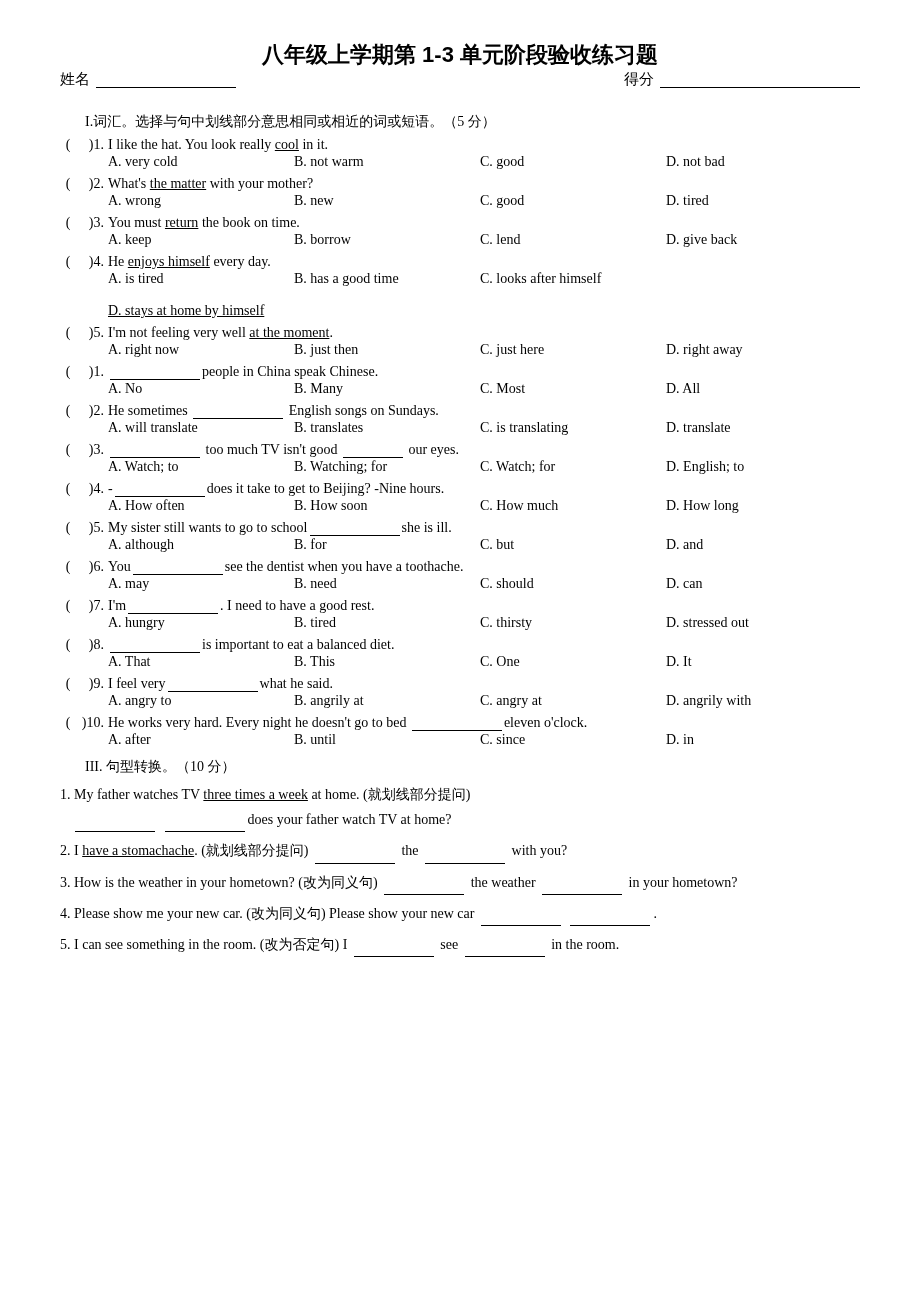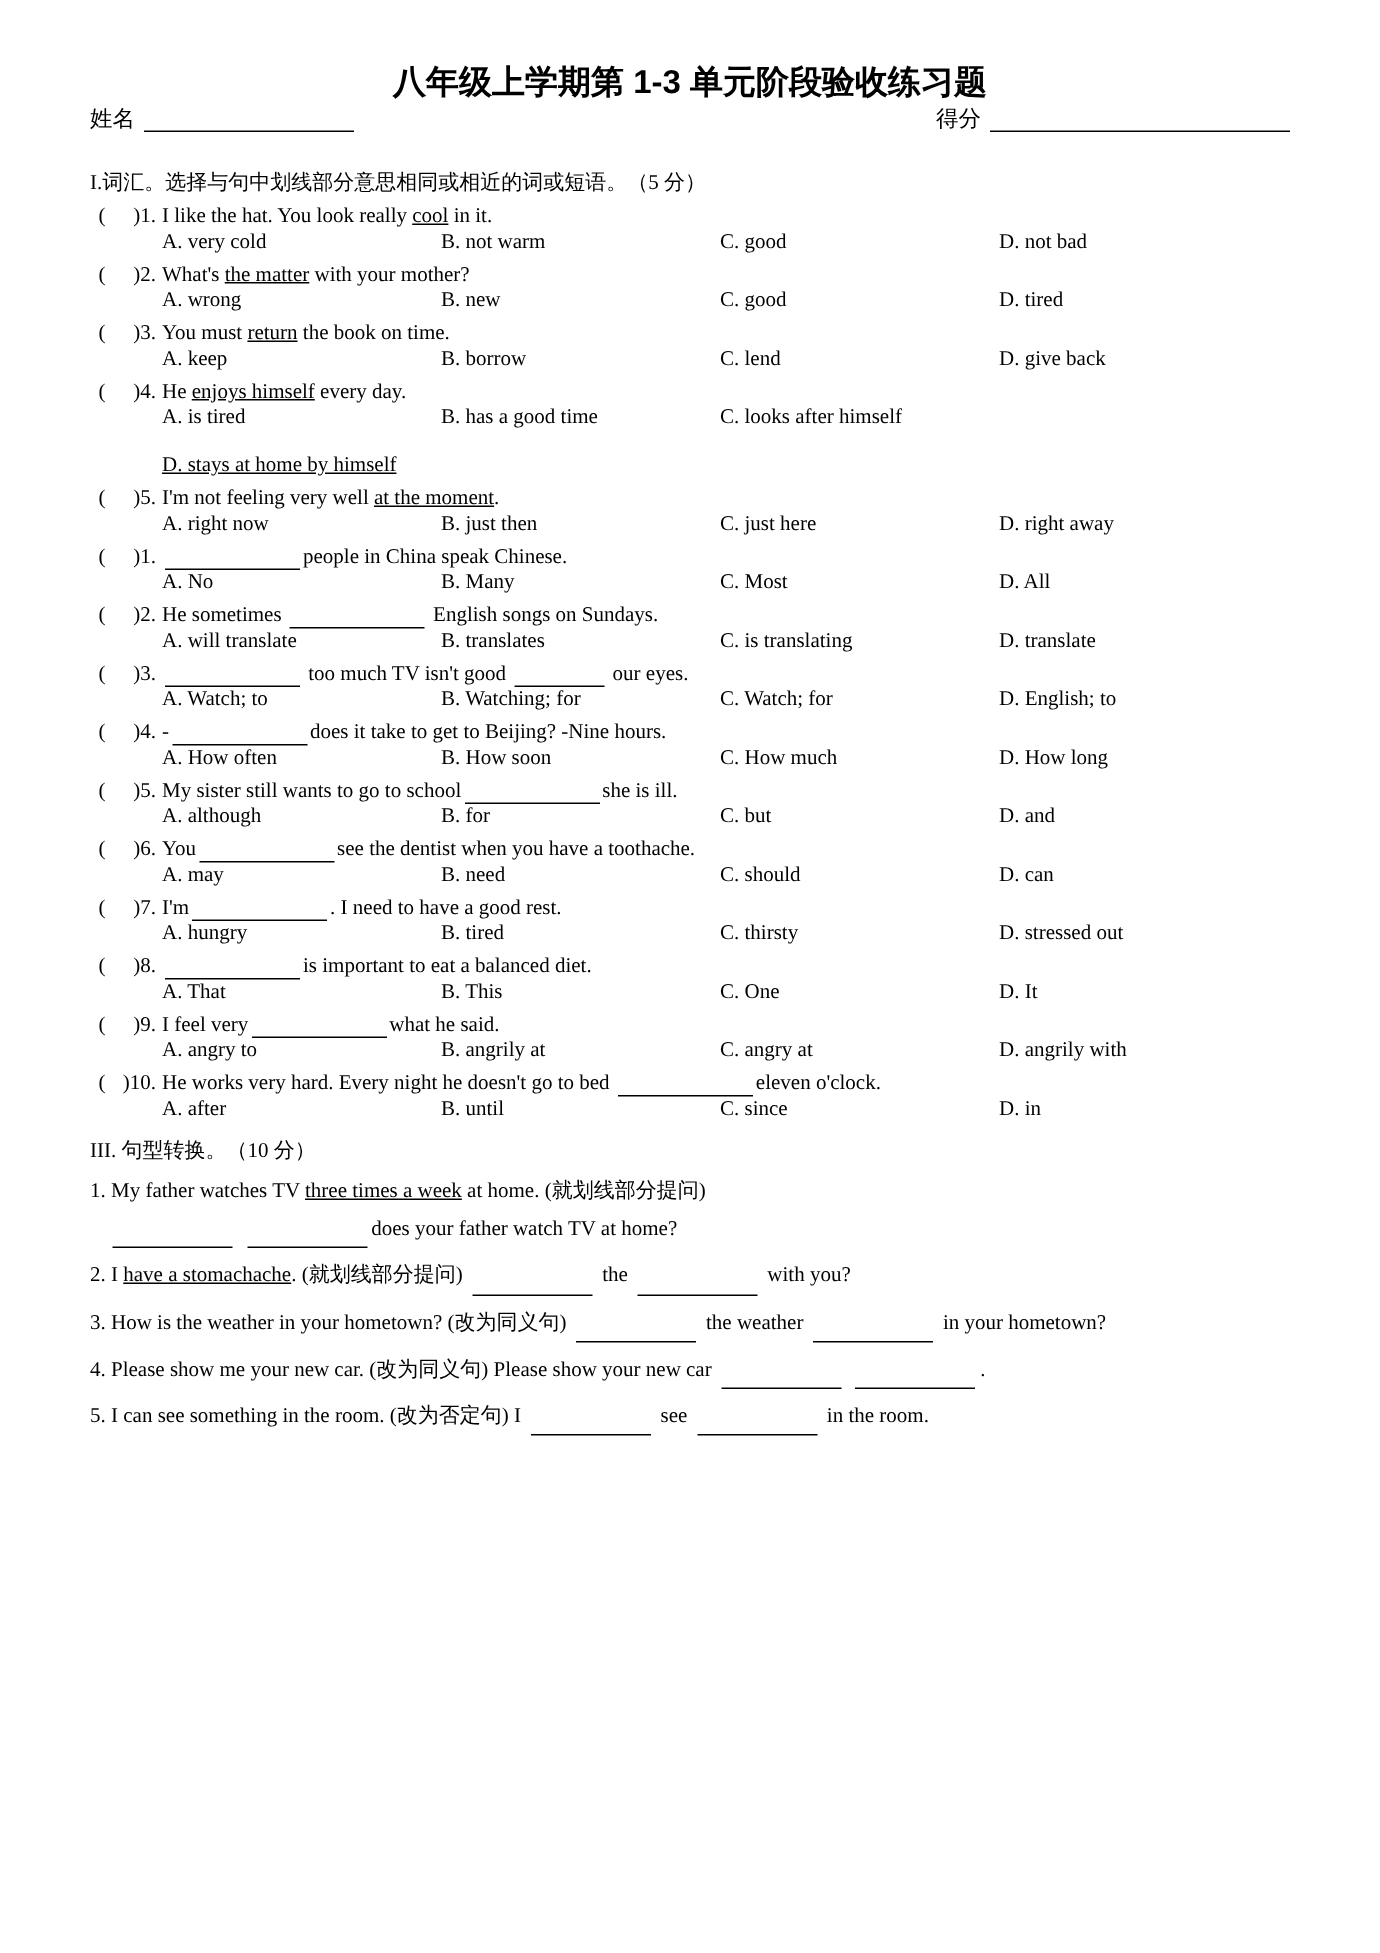--- a/index.html
+++ b/index.html
@@ -39,20 +39,21 @@
       height: 18px;
     }
     .underline-long {
       min-width: 200px;
     }
     .section-title {
       font-size: 14px;
       font-weight: normal;
       margin-bottom: 6px;
       margin-top: 8px;
+      margin-left: 25px;
     }
     .question-block {
       margin-bottom: 2px;
     }
     .question-row {
       display: flex;
       align-items: baseline;
       margin-bottom: 1px;
     }
     .paren {

